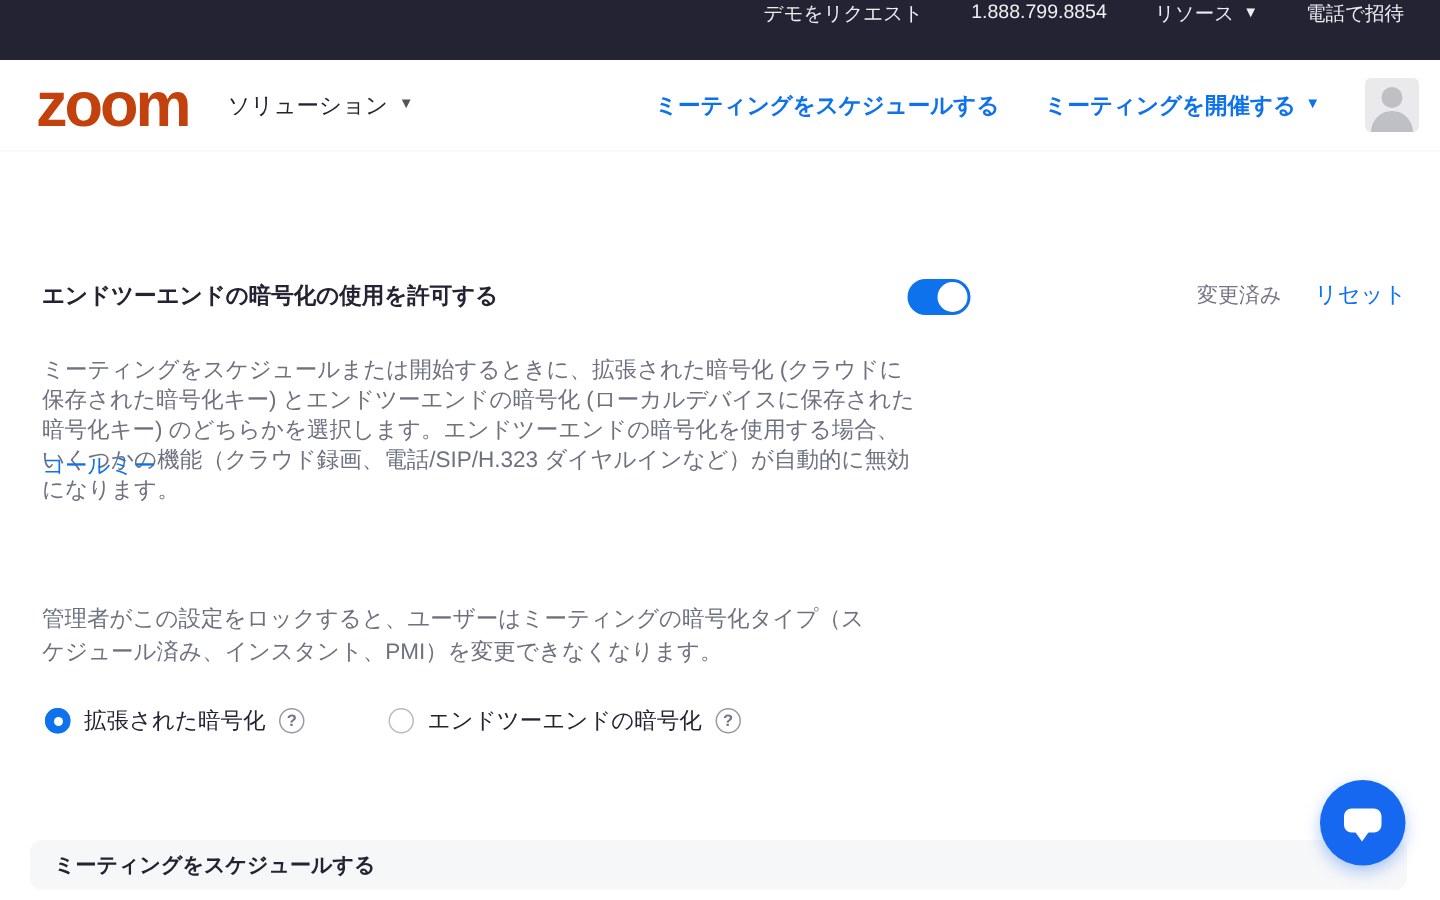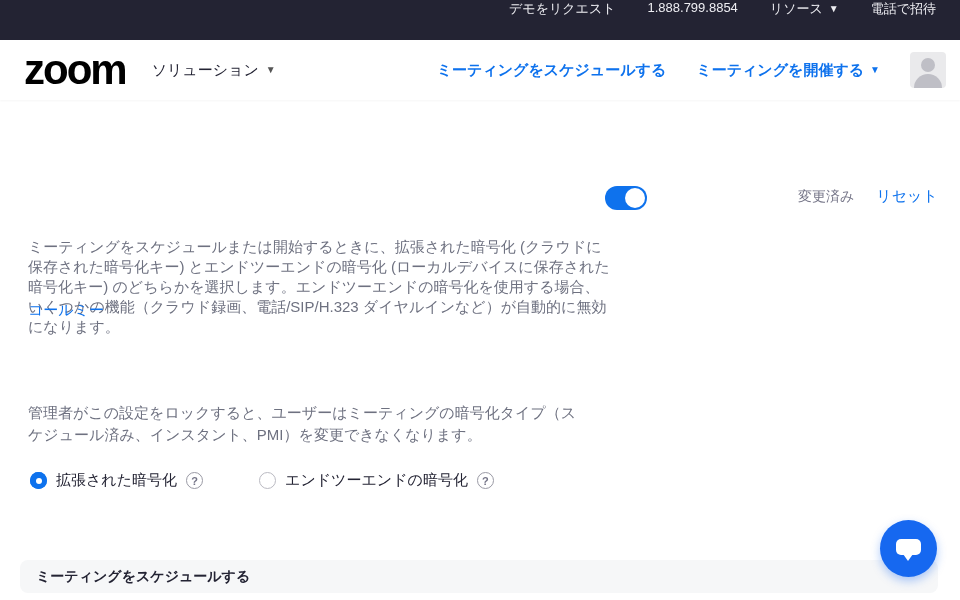--- a/index.html
+++ b/index.html
@@ -9,21 +9,21 @@
 
   
   .topbar { position:absolute; top:0; left:0; width:960px; height:40px; background:#232333;
             display:flex; align-items:flex-start; justify-content:flex-end; padding-right:24px; gap:32px; z-index:30; }
   .topbar a { color:#EDEDF2; font-size:13px; text-decoration:none; cursor:pointer; display:flex; align-items:center; gap:6px; }
   .caret { font-size:10px; color:#EDEDF2; line-height:1; }
 
   
   .header { position:absolute; top:40px; left:0; width:960px; height:60px; background:rgba(255,255,255,0.97);
             display:flex; align-items:center; z-index:20; box-shadow:0 1px 2px rgba(0,0,0,0.04); }
-  .logo { margin-left:24px; font-size:42px; font-weight:bold; color:#000000; letter-spacing:-2px; line-height:1; cursor:pointer; }
+  .logo { margin-left:24px; font-size:42px; font-weight:bold; color:#c2410c; letter-spacing:-2px; line-height:1; cursor:pointer; }
   .solutions { margin-left:26px; font-size:15px; color:#232333; cursor:pointer; display:flex; align-items:center; gap:7px; }
   .solutions .caret { color:#555; }
   .header-right { margin-left:auto; display:flex; align-items:center; gap:30px; padding-right:14px; }
   .hlink { color:#0E72ED; font-size:15px; font-weight:bold; text-decoration:none; cursor:pointer; display:flex; align-items:center; gap:6px; }
   .hlink .caret { color:#0E72ED; }
   .avatar { width:36px; height:36px; background:#EAEAEC; border-radius:4px; position:relative; overflow:hidden; cursor:pointer; }
   .avatar .head { position:absolute; left:11px; top:6px; width:14px; height:14px; border-radius:50%; background:#BFBFC6; }
   .avatar .torso { position:absolute; left:4px; top:22px; width:28px; height:18px; border-radius:14px 14px 0 0; background:#BFBFC6; }
   .clipped-par { position:absolute; top:88px; left:28px; width:588px; font-size:15px; line-height:25px; color:#62646F; z-index:10; }
 
@@ -100,20 +100,21 @@
         <span>ミーティングを開催する</span>
         <span class="caret">▼</span>
       </a>
       <div class="avatar">
         <div class="head"></div>
         <div class="torso"></div>
       </div>
     </div>
   </div>
 
+  <div class="setting-title">エンドツーエンドの暗号化の使用を許可する</div>
 
   <div class="toggle">
     <div class="knob"></div>
   </div>
 
   <div class="mod-row">
     <span class="mod-label">変更済み</span>
     <a class="reset-link">リセット</a>
   </div>
 

